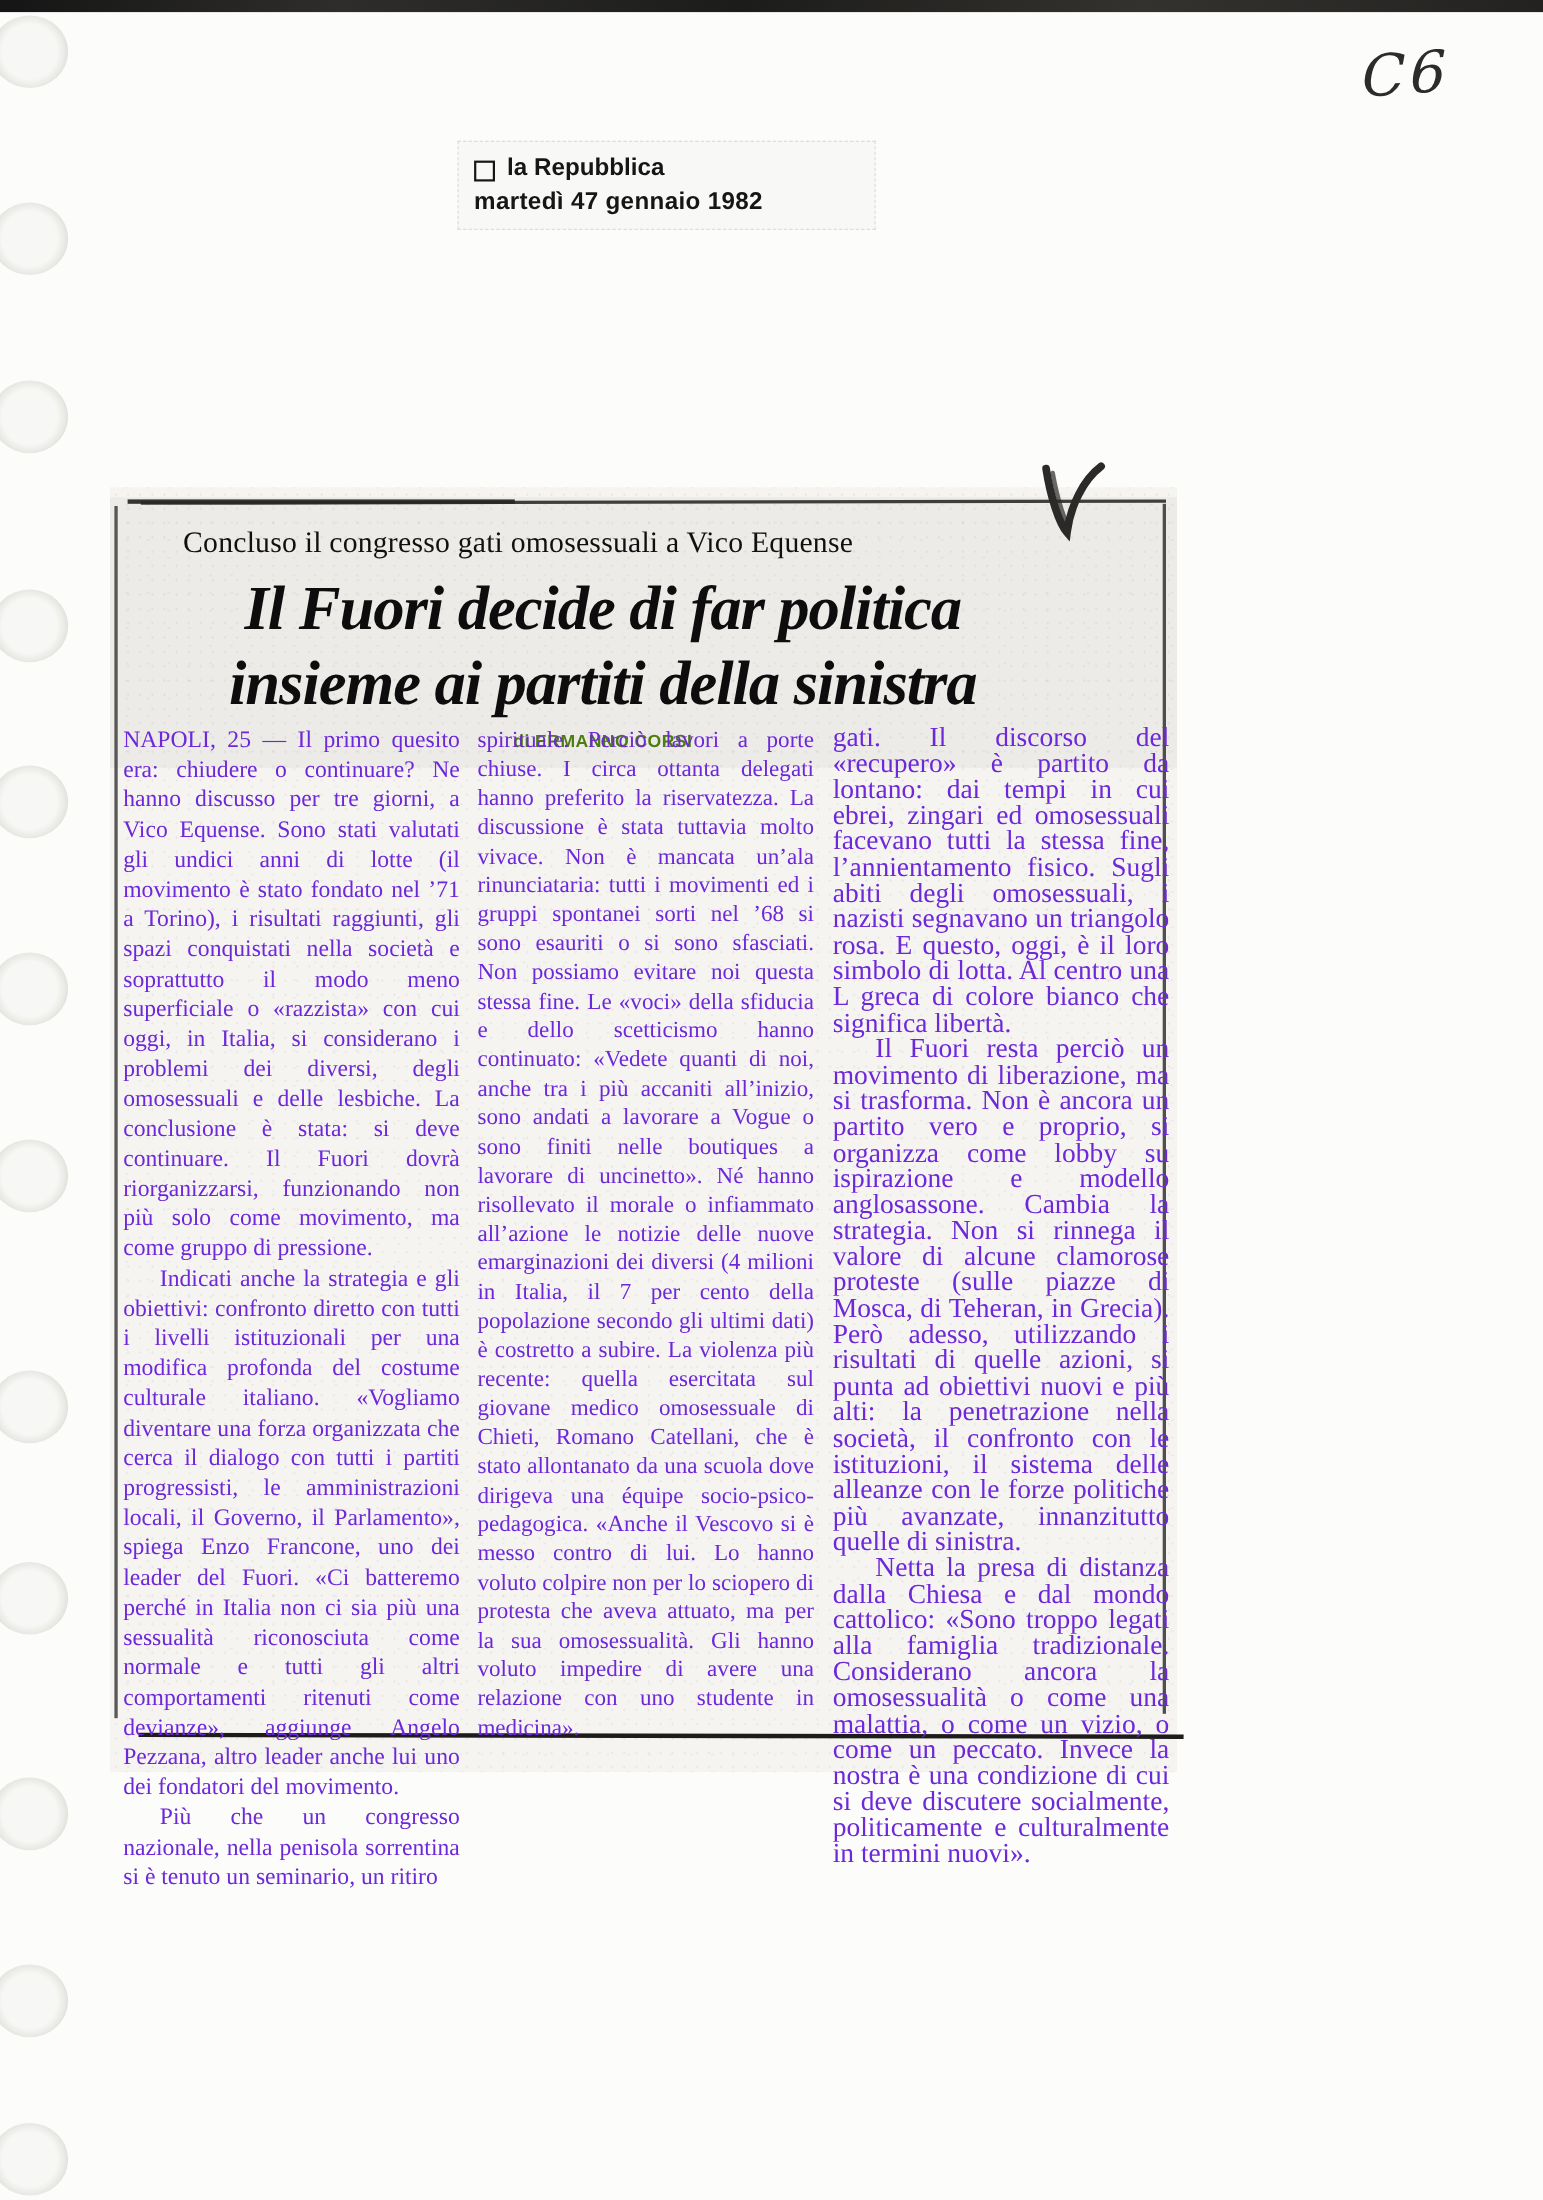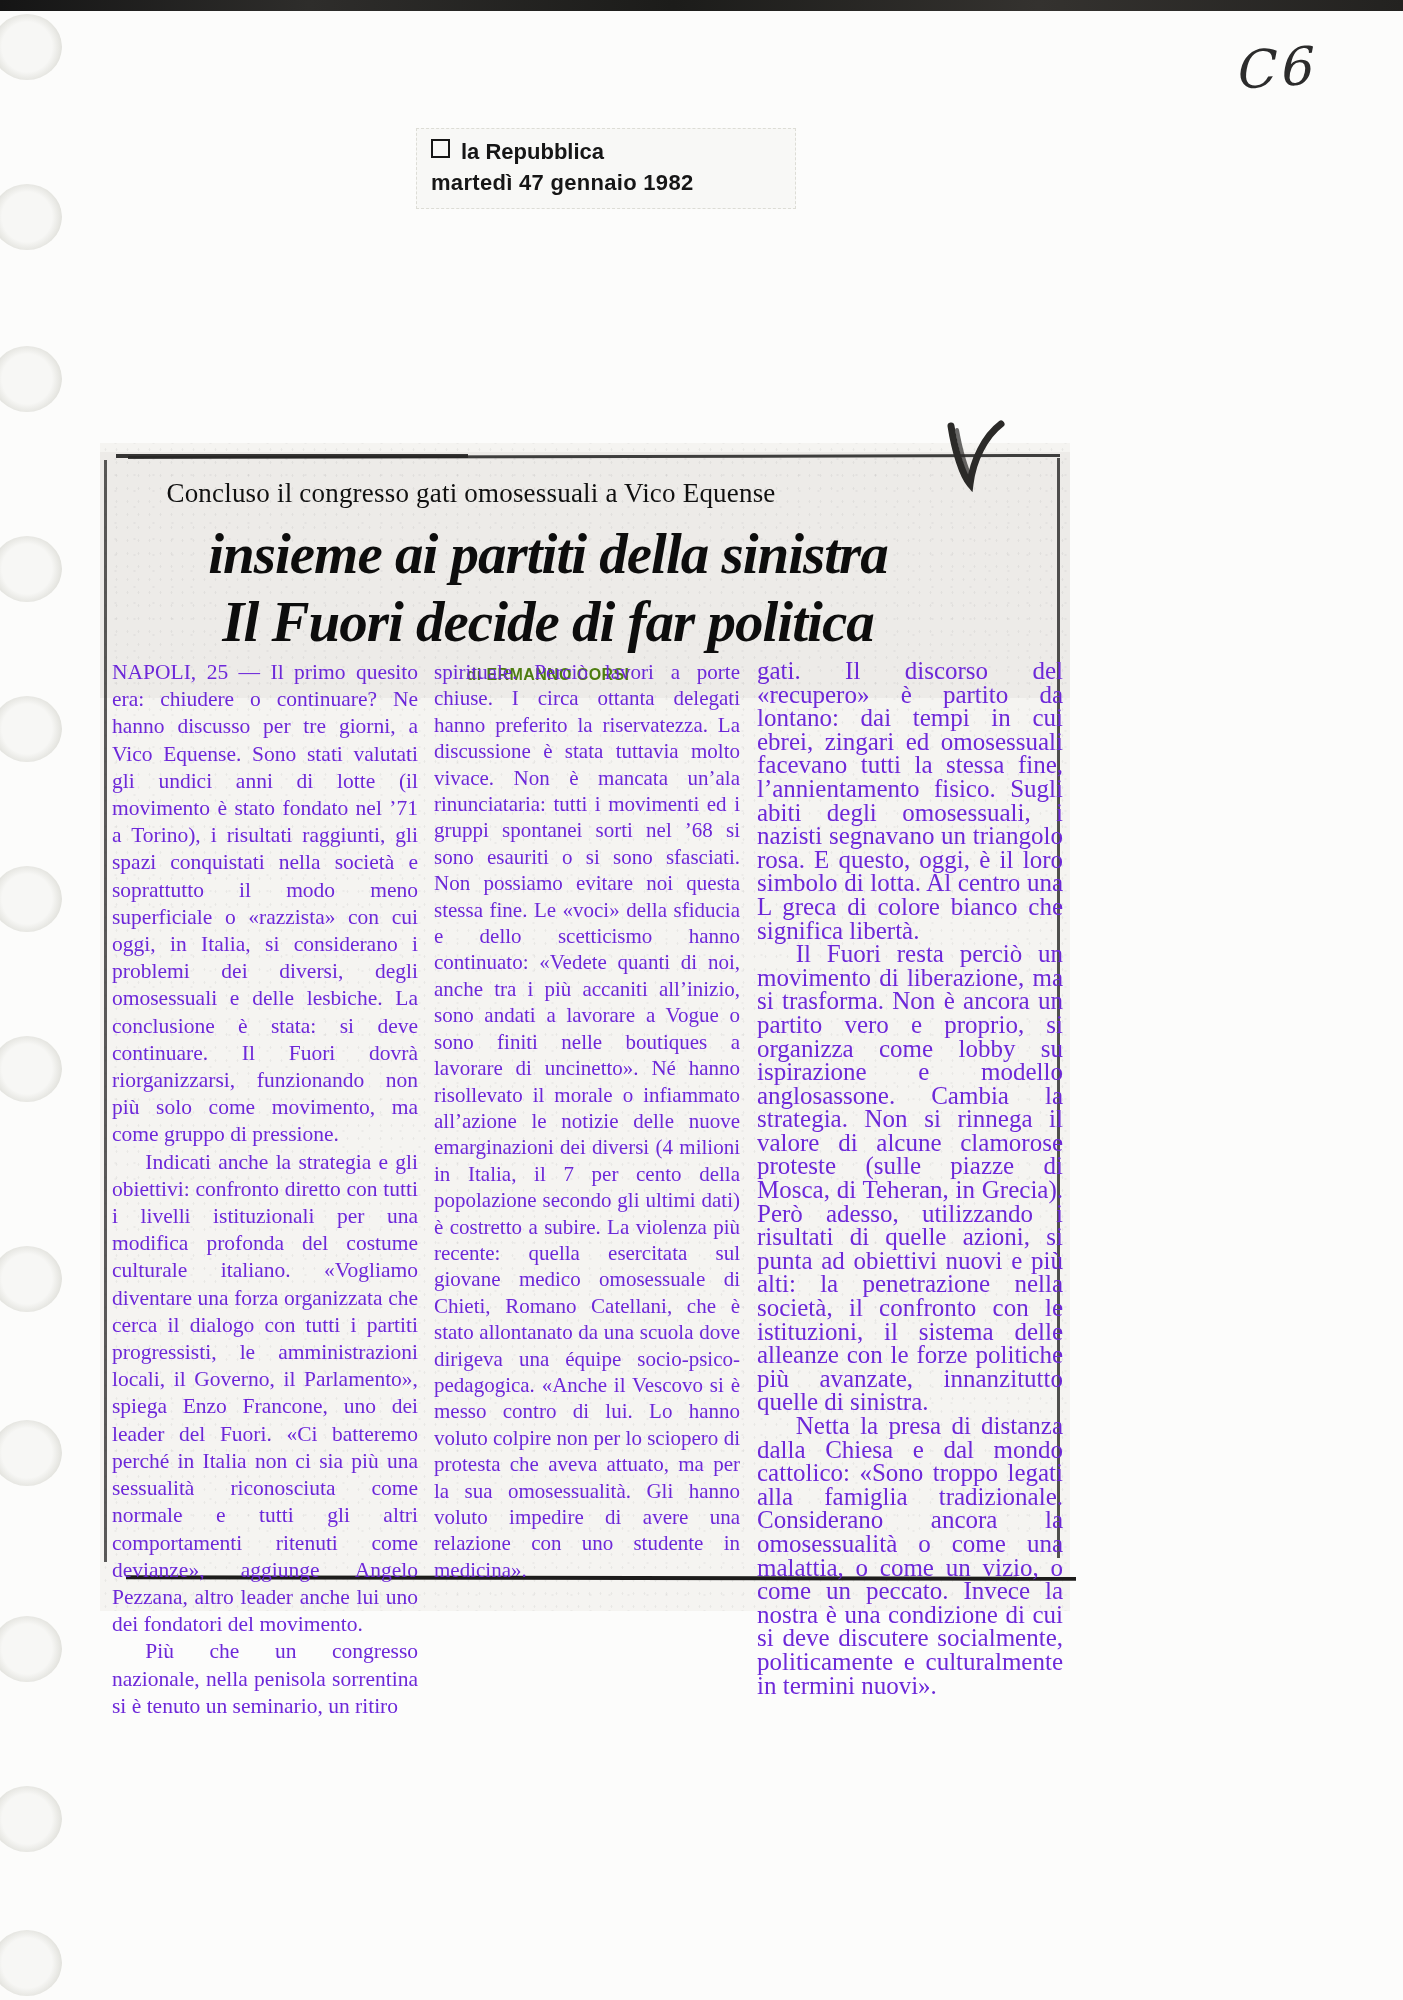--- a/index.html
+++ b/index.html
@@ -23,21 +23,21 @@
     font-family:"DejaVu Serif",serif;font-style:italic;font-weight:400;
     font-size:52px;color:#2c2c2c;letter-spacing:4px;
     transform:rotate(-4deg) skewX(-4deg);
   }
   
   .masthead{
     position:absolute;left:416px;top:128px;width:352px;padding:10px 12px 12px 14px;
     border:1px dashed #ddddd6;background:rgba(244,244,241,.5);
     font-family:"Liberation Sans",sans-serif;font-weight:bold;font-size:22px;color:#161616;
   }
-  .masthead-row{display:flex;align-items:flex-start;gap:11px;}
+  .masthead-row{display:flex;align-items:flex-end;gap:11px;}
   .masthead-checkbox{
     display:inline-block;width:15px;height:15px;border:2.5px solid #161616;flex:0 0 auto;
   }
   .masthead-date{margin-top:5px;letter-spacing:.3px;}
   
   .clipping{
     position:absolute;left:100px;top:443px;width:970px;height:1168px;
     background-color:#f5f4f1;
     background-image:
       radial-gradient(rgba(0,0,0,.055) .8px,rgba(0,0,0,0) 1.1px),
@@ -116,22 +116,22 @@
 <div class="rule rule-bottom"></div>
 
 <svg class="checkmark" width="80" height="84" viewBox="0 0 80 84">
   <path d="M8 8 C 12 34, 20 58, 27 66 C 30 42, 42 18, 58 6" fill="none" stroke="#2b2a28" stroke-width="7" stroke-linecap="round"></path>
   <path d="M14 12 C 18 34, 24 52, 28 60" fill="none" stroke="#2b2a28" stroke-width="4" stroke-linecap="round" opacity=".7"></path>
 </svg>
 
 <div class="kicker">Concluso il congresso gati omosessuali a Vico Equense</div>
 
 <h1 class="headline">
+  <div>Il Fuori decide di far politica</div>
   <div>insieme ai partiti della sinistra</div>
-  <div>Il Fuori decide di far politica</div>
 </h1>
 
 <div class="byline">di ERMANNO CORSI</div>
 
 <div class="col col-1">
   <p>NAPOLI, 25 — Il primo quesito era: chiudere o continuare? Ne hanno discusso per tre giorni, a Vico Equense. Sono stati valutati gli undici anni di lotte (il movimento è stato fondato nel ’71 a Torino), i risultati raggiunti, gli spazi conquistati nella società e soprattutto il modo meno superficiale o «razzista» con cui oggi, in Italia, si considerano i problemi dei diversi, degli omosessuali e delle lesbiche. La conclusione è stata: si deve continuare. Il Fuori dovrà riorganizzarsi, funzionando non più solo come movimento, ma come gruppo di pressione.</p>
   <p class="indent">Indicati anche la strategia e gli obiettivi: confronto diretto con tutti i livelli istituzionali per una modifica profonda del costume culturale italiano. «Vogliamo diventare una forza organizzata che cerca il dialogo con tutti i partiti progressisti, le amministrazioni locali, il Governo, il Parlamento», spiega Enzo Francone, uno dei leader del Fuori. «Ci batteremo perché in Italia non ci sia più una sessualità riconosciuta come normale e tutti gli altri comportamenti ritenuti come devianze», aggiunge Angelo Pezzana, altro leader anche lui uno dei fondatori del movimento.</p>
   <p class="indent">Più che un congresso nazionale, nella penisola sorrentina si è tenuto un seminario, un ritiro</p>
 </div>
 

